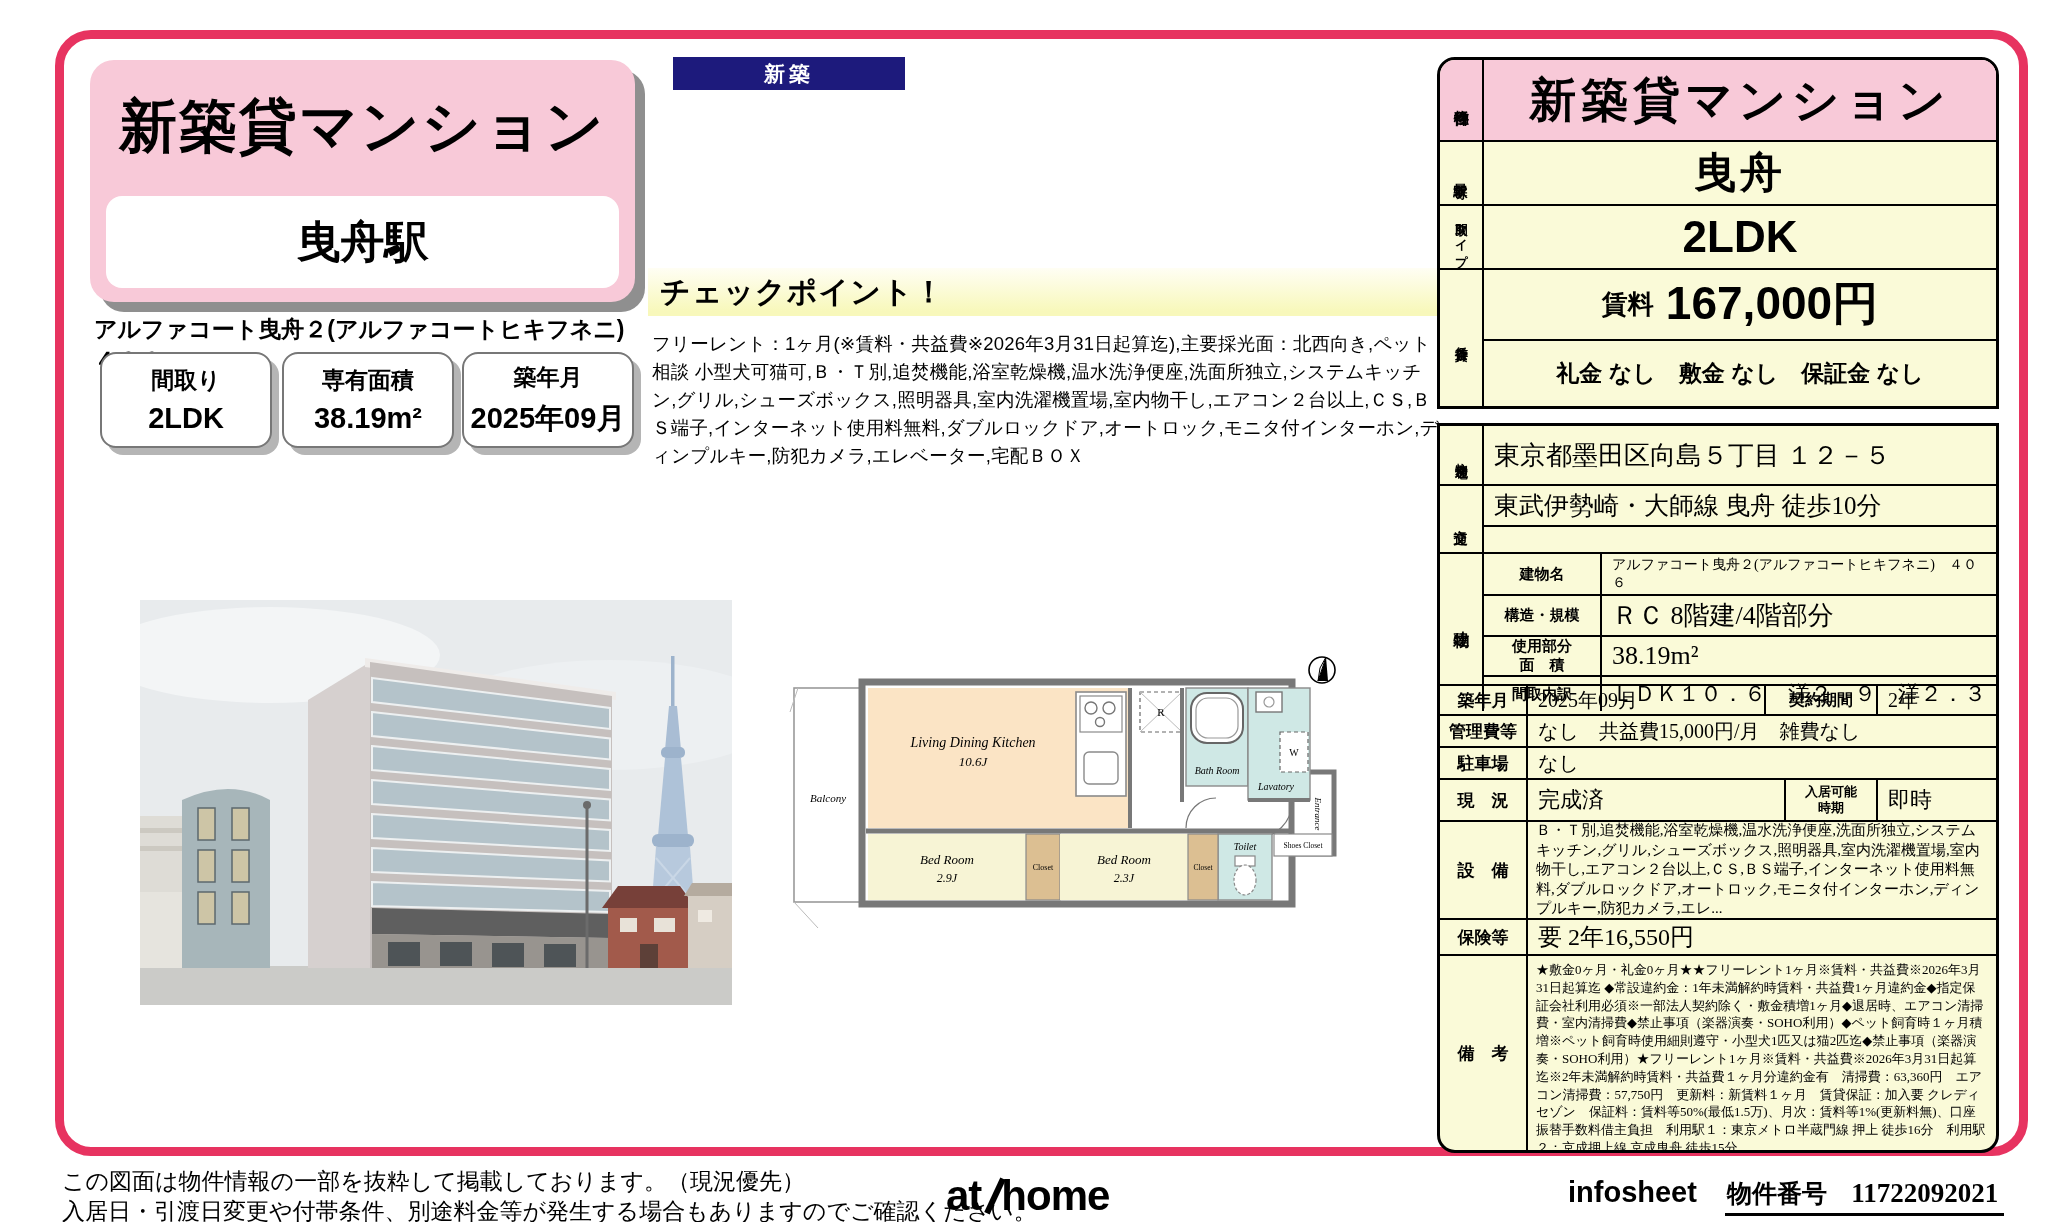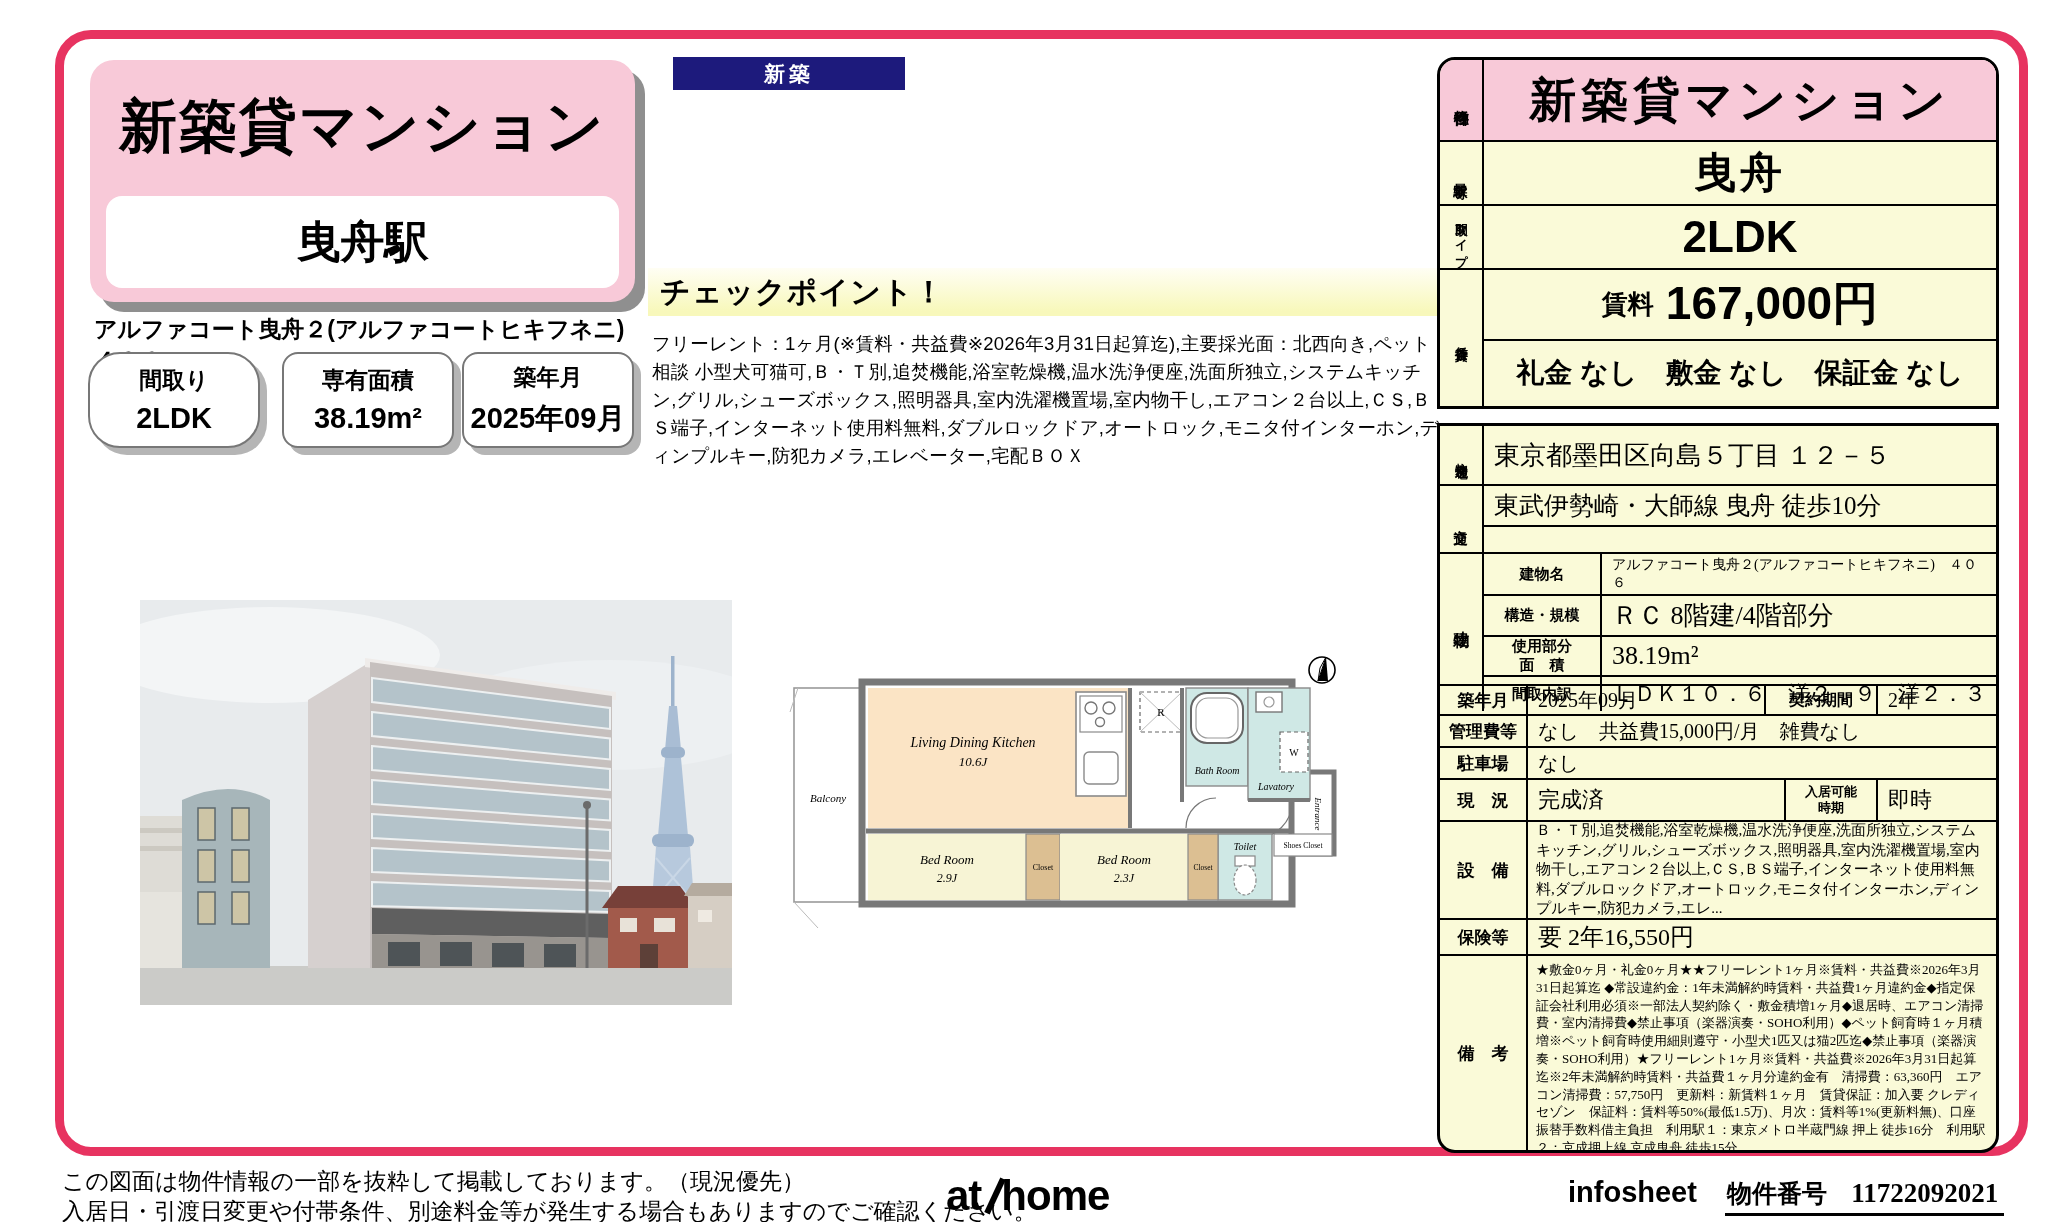--- a/index.html
+++ b/index.html
@@ -84,21 +84,21 @@
 
 <div class="sheet">
   <div class="frame"></div>
 
   <div class="hero">
     <div class="hero-title">新築貸マンション</div>
     <div class="hero-station">曳舟駅</div>
   </div>
   <div class="bldg-name">アルファコート曳舟２(アルファコートヒキフネニ)　４０６</div>
 
-  <div class="stat" style="left:88px;border-radius:32px;">
+  <div class="stat" style="left:100px;">
     <div class="sl">間取り</div>
     <div class="sv">2LDK</div>
   </div>
   <div class="stat" style="left:282px;">
     <div class="sl">専有面積</div>
     <div class="sv">38.19m²</div>
   </div>
   <div class="stat" style="left:462px;">
     <div class="sl">築年月</div>
     <div class="sv">2025年09月</div>
@@ -263,21 +263,21 @@
     </div>
     <div class="trow" style="height:138px;">
       <div class="lab w-narrow">
           <span class="vlab" style="font-size:13px;">賃貸条件</span>
         </div>
       <div class="stack">
         <div style="flex:1.05;">
           <span style="font-size:26px; font-weight:600; margin-right:12px;">賃料</span>
           <span style="font-size:46px; font-weight:700;">167,000円</span>
         </div>
-        <div style="flex:1; font-size:28px; font-weight:700;">礼金 なし　敷金 なし　保証金 なし</div>
+        <div style="flex:1; font-size:23px; font-weight:700;">礼金 なし　敷金 なし　保証金 なし</div>
       </div>
     </div>
   </div>
 
   <div class="tbl tbl-bot">
     <div class="trow first" style="height:58px;">
       <div class="lab w-narrow">
           <span class="vlab" style="font-size:12.5px;">物件所在地</span>
         </div>
       <div class="val ser" style="font-size:26px;">東京都墨田区向島５丁目 １２－５</div>

